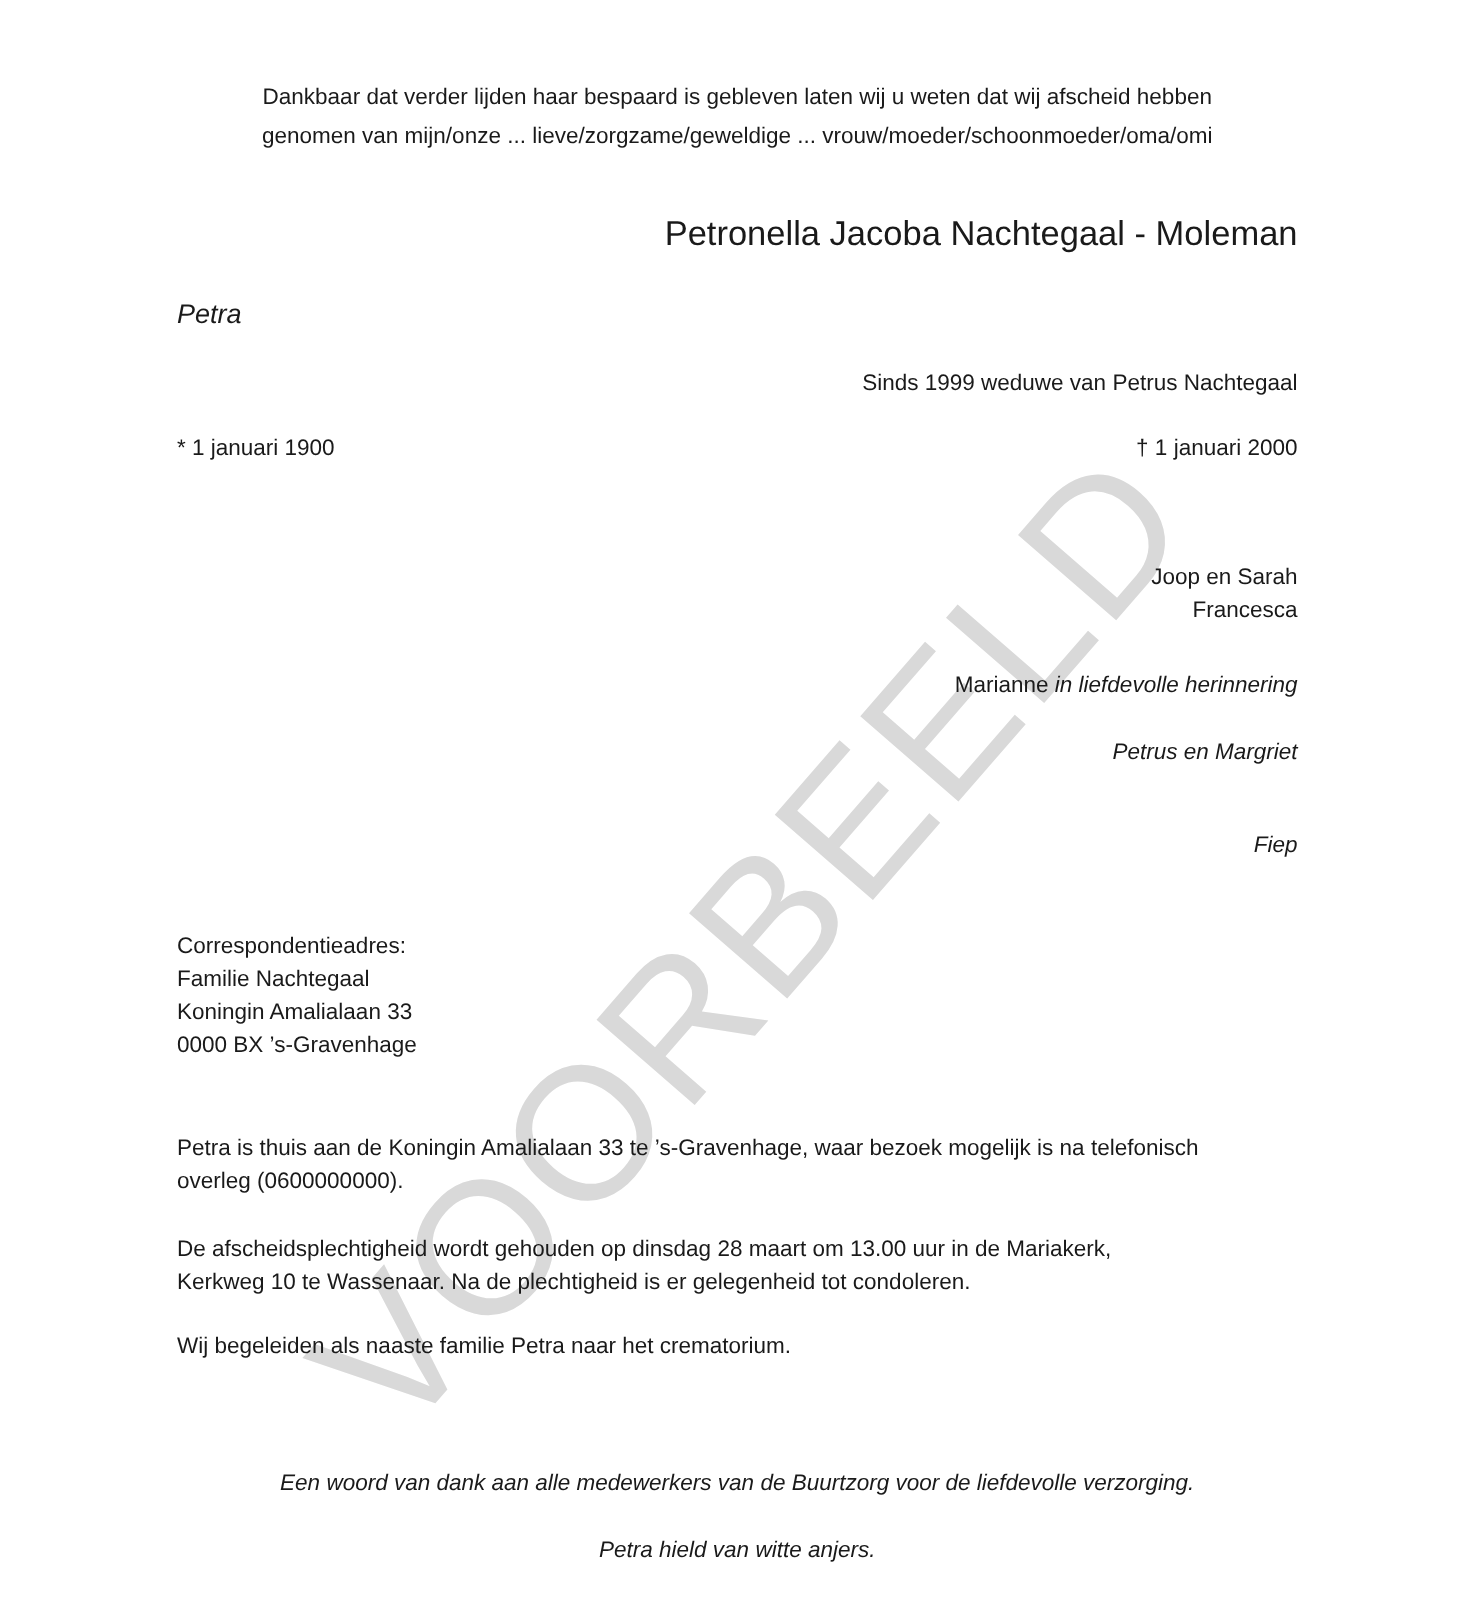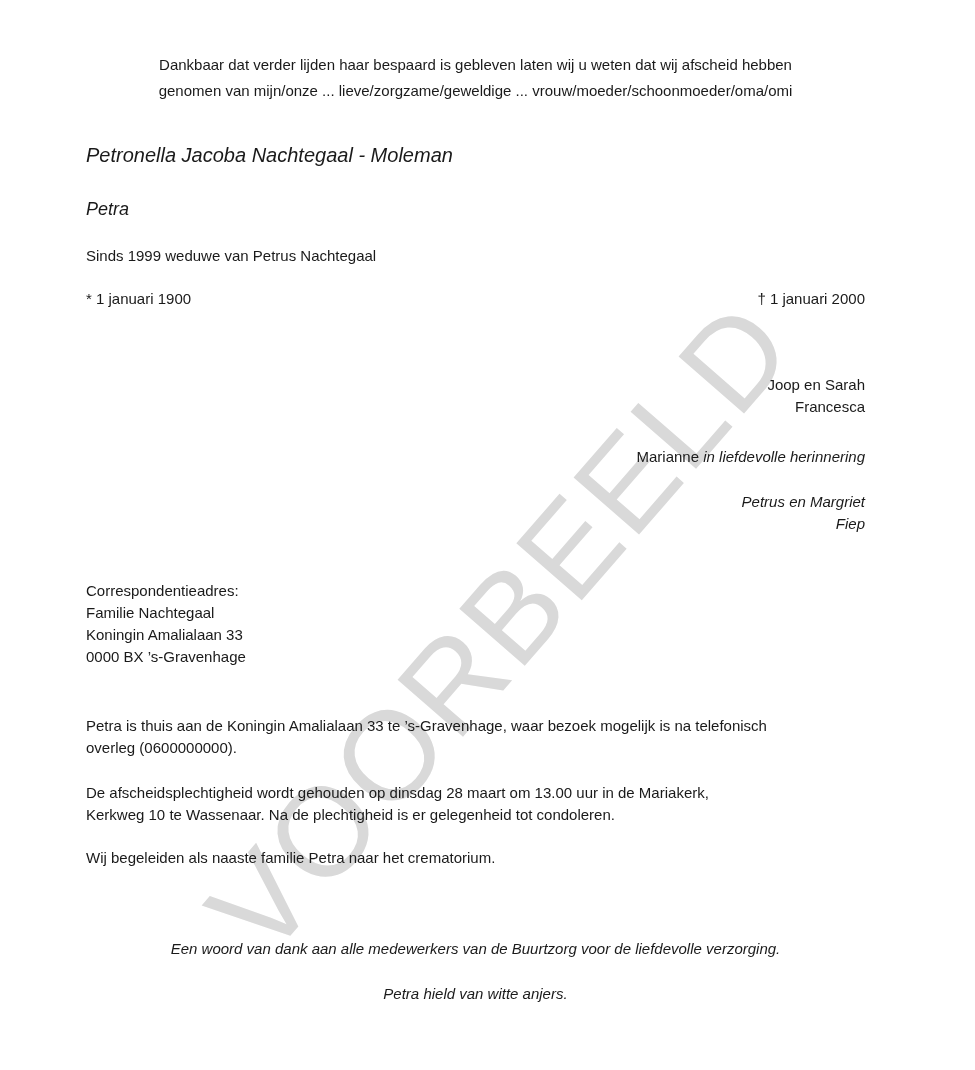--- a/index.html
+++ b/index.html
@@ -24,59 +24,58 @@
     font-size: 126px;
     letter-spacing: 3px;
     color: #d9d9d9;
     white-space: nowrap;
     z-index: 0;
     user-select: none;
   }
   .content {
     position: relative;
     z-index: 1;
-    padding: 52px 110px 0 86px;
+    padding: 52px 110px 0 118px;
     font-size: 15px;
     line-height: 22px;
   }
   .intro {
     text-align: center;
     line-height: 26px;
     white-space: pre-line;
   }
   .deceased-name {
     margin-top: 36px;
-    text-align: left;
-    font-size: 20px;
+    text-align: right;
+    font-size: 23px;
     line-height: 30px;
-    font-style: italic;
   }
   .nickname {
     margin-top: 28px;
     text-align: left;
     font-style: italic;
     font-size: 18px;
   }
   .widow-line {
     margin-top: 25px;
-    text-align: left;
+    text-align: right;
   }
   .dates-row {
     margin-top: 21px;
     display: flex;
     justify-content: space-between;
   }
   .family-block {
     margin-top: 64px;
     padding-left: 413px;
   }
   .family-line { line-height: 22px; text-align: right; }
   .indent-1 { padding-left: 24px; }
   .indent-1b { padding-left: 22px; }
-  .indent-2 { padding-left: 44px; }
+  .indent-2 { padding-left: 44px; margin-top: 40px; }
   .gap-24 { margin-top: 28px; }
   .gap-23 { margin-top: 23px; font-style: italic; }
   .italic { font-style: italic; }
   .address-block {
     margin-top: 45px;
   }
   .address-block div { line-height: 22px; }
   .para {
     white-space: pre-line;
     line-height: 22px;

